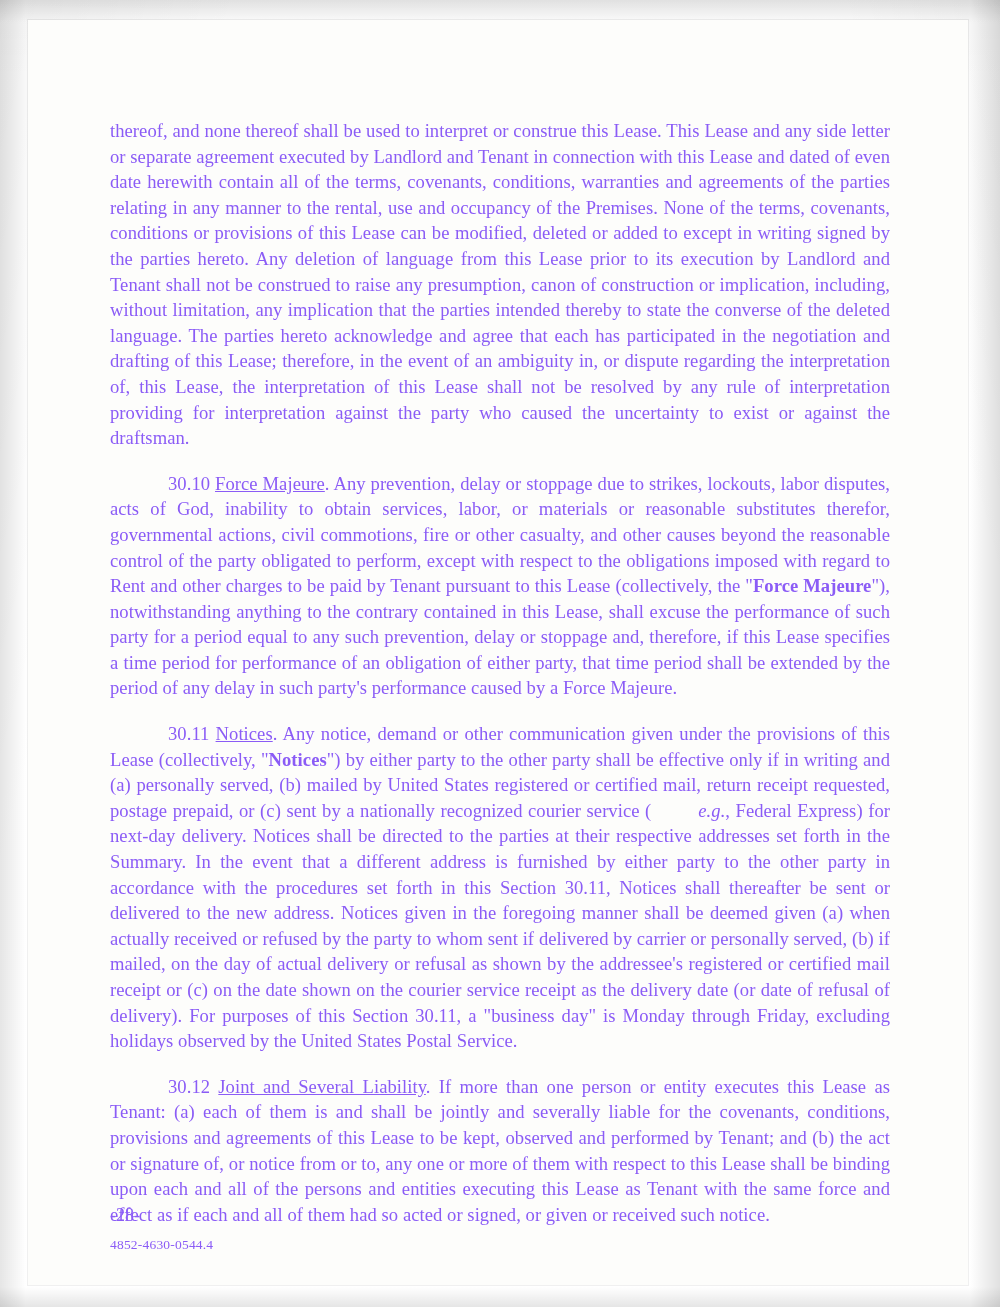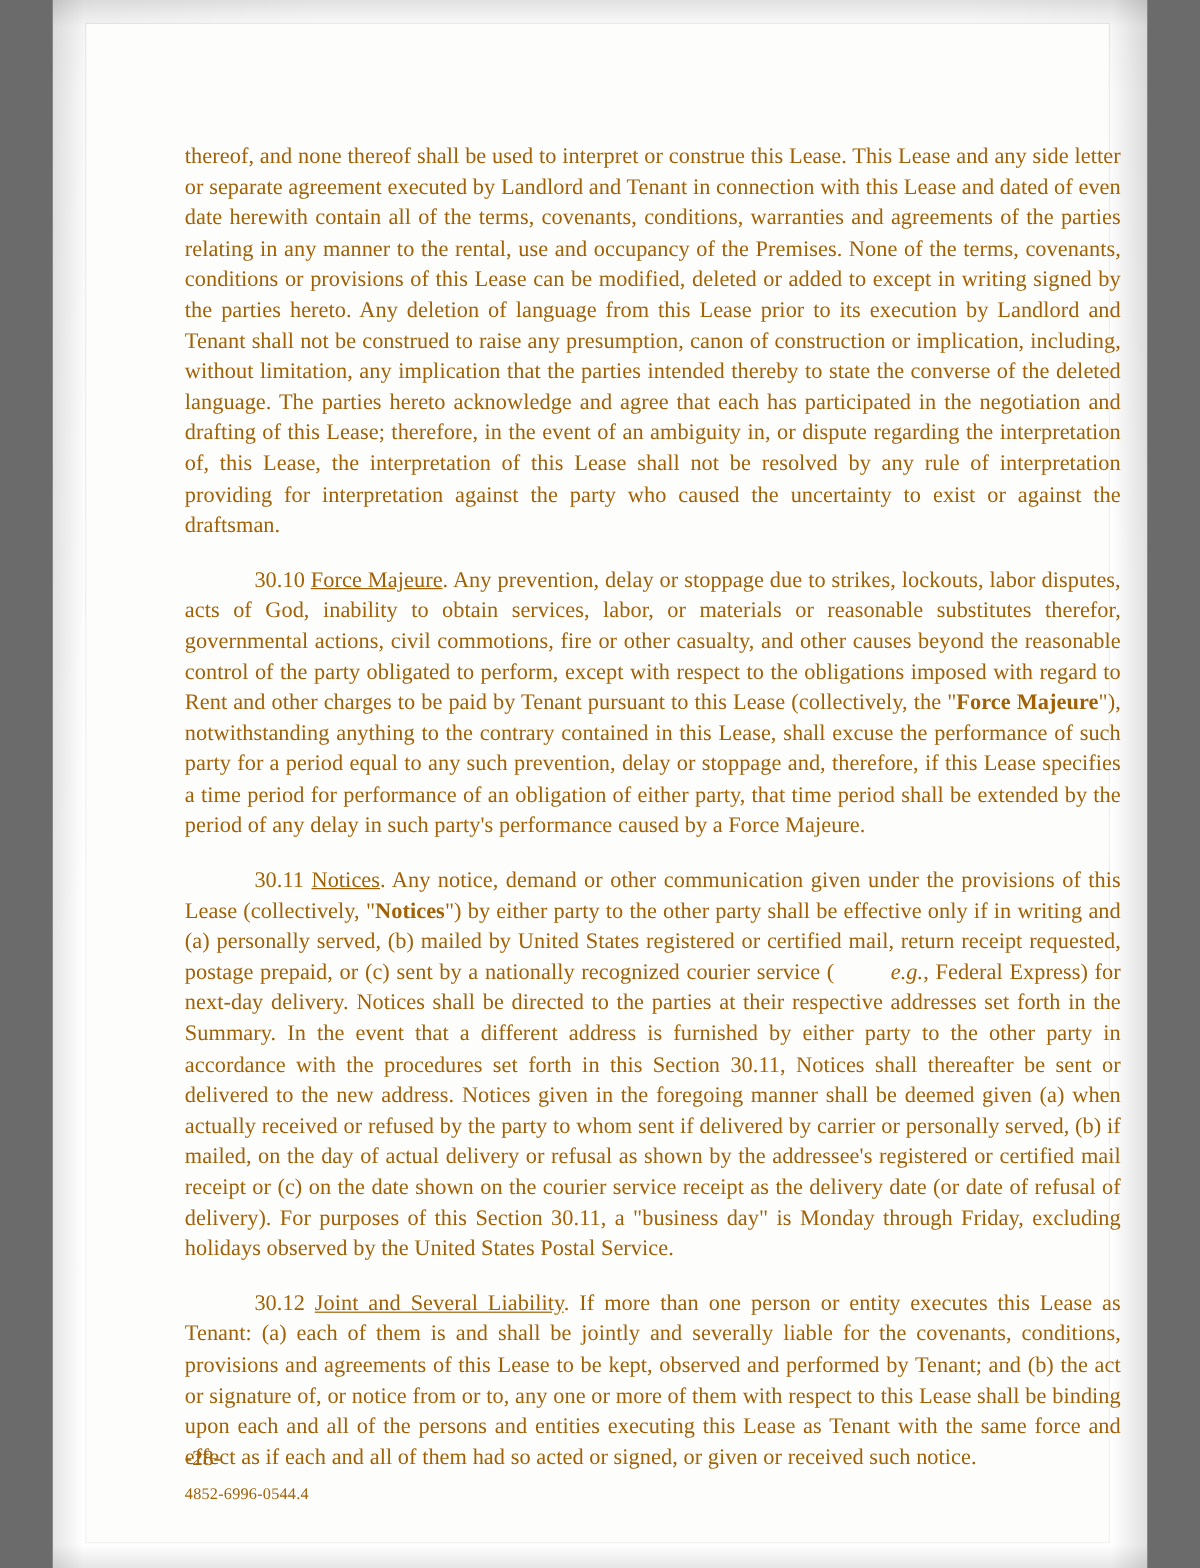--- a/index.html
+++ b/index.html
@@ -2,32 +2,32 @@
 <html><head>
 <meta charset="utf-8">
 <style>
   html, body {
     margin: 0;
     padding: 0;
     background: #6b6b6b;
   }
   .page {
     position: relative;
-    width: 912px;
+    width: 1000px;
     height: 1307px;
     margin: 0 auto;
     background: #ffffff;
     background-image:
       linear-gradient(105deg, rgba(0,0,0,0.035) 0%, rgba(0,0,0,0) 18%),
       linear-gradient(255deg, rgba(0,0,0,0.03) 0%, rgba(0,0,0,0) 12%),
       linear-gradient(to bottom, rgba(0,0,0,0.02) 0%, rgba(0,0,0,0) 6%);
     box-sizing: border-box;
     overflow: hidden;
     font-family: "Liberation Serif", serif;
-    color: #a16207;
+    color: #8b5cf6;
   }
   .page::before {
     
     content: "";
     position: absolute;
     top: 0; left: 0; right: 0; bottom: 0;
     pointer-events: none;
     background:
       linear-gradient(to right, rgba(0,0,0,0.10) 0px, rgba(0,0,0,0.0) 26px),
       linear-gradient(to left, rgba(0,0,0,0.12) 0px, rgba(0,0,0,0.0) 30px),
@@ -102,16 +102,16 @@
   <div class="sheet">
     <div class="content" id="body-container">
         <p class="body first"><span>thereof, and none thereof shall be used to interpret or construe this Lease.  This Lease and any side letter or separate agreement executed by Landlord and Tenant in connection with this Lease and dated of even date herewith contain all of the terms, covenants, conditions, warranties and agreements of the parties relating in any manner to the rental, use and occupancy of the Premises.  None of the terms, covenants, conditions or provisions of this Lease can be modified, deleted or added to except in writing signed by the parties hereto.  Any deletion of language from this Lease prior to its execution by Landlord and Tenant shall not be construed to raise any presumption, canon of construction or implication, including, without limitation, any implication that the parties intended thereby to state the converse of the deleted language.  The parties hereto acknowledge and agree that each has participated in the negotiation and drafting of this Lease; therefore, in the event of an ambiguity in, or dispute regarding the interpretation of, this Lease, the interpretation of this Lease shall not be resolved by any rule of interpretation providing for interpretation against the party who caused the uncertainty to exist or against the draftsman.</span></p>
         <p class="body indent"><span>30.10  </span><span class="u">Force Majeure</span><span>.  Any prevention, delay or stoppage due to strikes, lockouts, labor disputes, acts of God, inability to obtain services, labor, or materials or reasonable substitutes therefor, governmental actions, civil commotions, fire or other casualty, and other causes beyond the reasonable control of the party obligated to perform, except with respect to the obligations imposed with regard to Rent and other charges to be paid by Tenant pursuant to this Lease (collectively, the "</span><span class="b">Force Majeure</span><span>"), notwithstanding anything to the contrary contained in this Lease, shall excuse the performance of such party for a period equal to any such prevention, delay or stoppage and, therefore, if this Lease specifies a time period for performance of an obligation of either party, that time period shall be extended by the period of any delay in such party's performance caused by a Force Majeure.</span></p>
         <p class="body indent"><span>30.11  </span><span class="u">Notices</span><span>.  Any notice, demand or other communication given under the provisions of this Lease (collectively, "</span><span class="b">Notices</span><span>") by either party to the other party shall be effective only if in writing and (a) personally served, (b) mailed by United States registered or certified mail, return receipt requested, postage prepaid, or (c) sent by a nationally recognized courier service (</span><span class="it">e.g.</span><span>, Federal Express) for next-day delivery.  Notices shall be directed to the parties at their respective addresses set forth in the Summary.  In the event that a different address is furnished by either party to the other party in accordance with the procedures set forth in this Section 30.11, Notices shall thereafter be sent or delivered to the new address.  Notices given in the foregoing manner shall be deemed given (a) when actually received or refused by the party to whom sent if delivered by carrier or personally served, (b) if mailed, on the day of actual delivery or refusal as shown by the addressee's registered or certified mail receipt or (c) on the date shown on the courier service receipt as the delivery date (or date of refusal of delivery).  For purposes of this Section 30.11, a "business day" is Monday through Friday, excluding holidays observed by the United States Postal Service.</span></p>
         <p class="body indent"><span>30.12  </span><span class="u">Joint and Several Liability</span><span>.  If more than one person or entity executes this Lease as Tenant: (a) each of them is and shall be jointly and severally liable for the covenants, conditions, provisions and agreements of this Lease to be kept, observed and performed by Tenant; and (b) the act or signature of, or notice from or to, any one or more of them with respect to this Lease shall be binding upon each and all of the persons and entities executing this Lease as Tenant with the same force and effect as if each and all of them had so acted or signed, or given or received such notice.</span></p>
       </div>
 
     <div class="footer">
       <div class="page-number">-28-</div>
-      <div class="doc-id">4852-6996-0544.4</div>
+      <div class="doc-id">4852-4630-0544.4</div>
     </div>
   </div>
 </div>
 
 </body></html>

